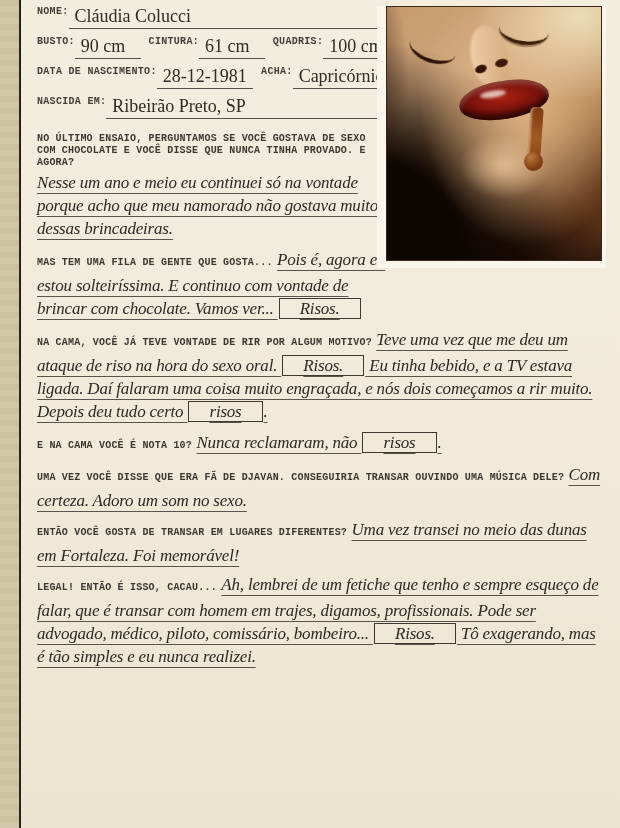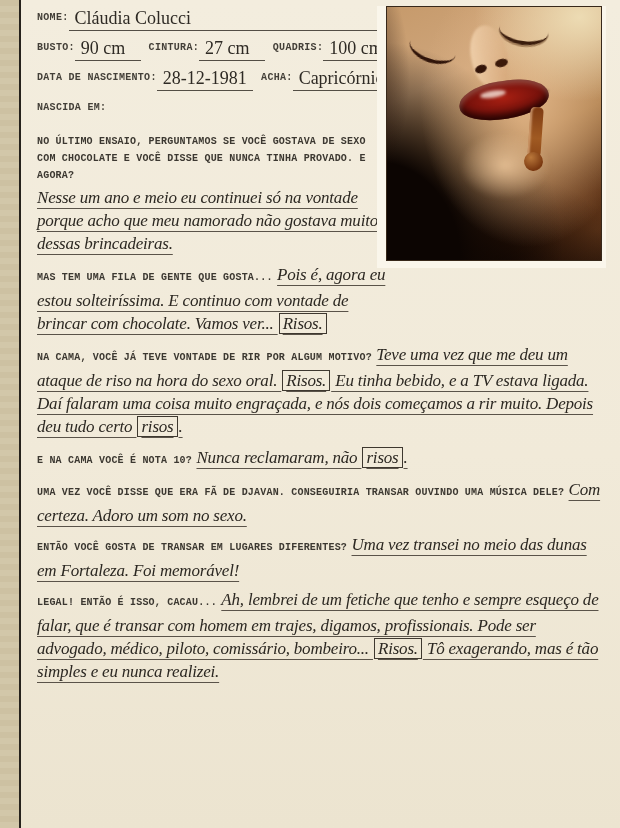--- a/index.html
+++ b/index.html
@@ -10,46 +10,46 @@
   }
   .page{
     position:absolute;left:19px;top:0;width:601px;height:828px;box-sizing:border-box;
     background:linear-gradient(180deg,#f3edde 0%,#f1ead9 55%,#ece4d0 100%);
     border-left:2px solid #26221c;
     padding:6px 14px 0 16px;
   }
   .top{position:relative;}
   .col-left{width:352px;}
   
-  .field-row{display:flex;align-items:center;height:27px;margin-bottom:3px;}
+  .field-row{display:flex;align-items:flex-start;height:27px;margin-bottom:3px;}
   .label{
     font-family:"Liberation Mono",monospace;font-size:10px;letter-spacing:.3px;
     color:#433f38;padding-bottom:4px;white-space:nowrap;font-weight:bold;
   }
   .field-value{
     font-family:"Liberation Serif",serif;font-size:18px;
     color:#2e2a24;border-bottom:1px solid #534e45;flex:1;
     padding:0 2px 1px 6px;white-space:nowrap;overflow:hidden;
   }
   .field-value.mid{margin-right:8px;}
   
   .qa{margin:0 0 8px;line-height:23px;}
   .qa.tight{margin-bottom:6px;}
   .q{
     font-family:"Liberation Mono",monospace;font-size:10px;letter-spacing:.2px;
     color:#3c3831;font-weight:bold;
   }
-  .q.block{display:block;line-height:17px;margin-bottom:2px;}
+  .q.block{display:block;line-height:12px;margin-bottom:2px;}
   .a{
     font-family:"Liberation Serif",serif;font-style:italic;font-size:17px;
     letter-spacing:-.2px;color:#2c2822;
     text-decoration:underline;text-decoration-color:#5a5349;
     text-decoration-thickness:1px;text-underline-offset:5px;
   }
-  .box{border:1px solid #3e382f;padding:0 3px;margin:0 1px;}
+  .box{border:1px solid #3e382f;padding:0 20px;margin:0 1px;}
   
   .photo-frame{
     position:absolute;top:0;right:0;width:229px;height:262px;box-sizing:border-box;
     background:#faf6eb;padding:0 6px 9px 9px;
   }
   .photo{
     position:relative;width:100%;height:100%;overflow:hidden;
     border:1px solid #37281a;
     background:
       radial-gradient(150px 120px at 90% 4%, rgba(238,222,182,.95), rgba(238,222,182,0) 70%),
@@ -100,34 +100,35 @@
 
       <div class="field-row">
         <span class="label">NOME:</span>
         <span class="field-value">Cláudia Colucci</span>
       </div>
 
       <div class="field-row">
         <span class="label">BUSTO:</span>
         <span class="field-value mid">90 cm</span>
         <span class="label">CINTURA:</span>
-        <span class="field-value mid">27 cm</span>
+        <span class="field-value mid">61 cm</span>
         <span class="label">QUADRIS:</span>
         <span class="field-value">100 cm</span>
       </div>
 
       <div class="field-row">
         <span class="label">DATA DE NASCIMENTO:</span>
         <span class="field-value mid">28-12-1981</span>
         <span class="label">ACHA:</span>
         <span class="field-value">Capricórnio</span>
       </div>
 
       <div class="field-row">
         <span class="label">NASCIDA EM:</span>
+        <span class="field-value">Ribeirão Preto, SP</span>
       </div>
 
       <p class="qa" style="margin-top:10px;">
         <span class="q block">NO ÚLTIMO ENSAIO, PERGUNTAMOS SE VOCÊ GOSTAVA DE SEXO COM CHOCOLATE E VOCÊ DISSE QUE NUNCA TINHA PROVADO. E AGORA?</span><span class="a">Nesse um ano e meio eu continuei só na vontade porque acho que meu namorado não gostava muito dessas brincadeiras.</span>
       </p>
 
       <p class="qa">
         <span class="q">MAS TEM UMA FILA DE GENTE QUE GOSTA...</span>
         <span class="a">Pois é, agora eu estou solteiríssima. E continuo com vontade de brincar com chocolate. Vamos ver... <span class="box">Risos.</span></span>
       </p>

